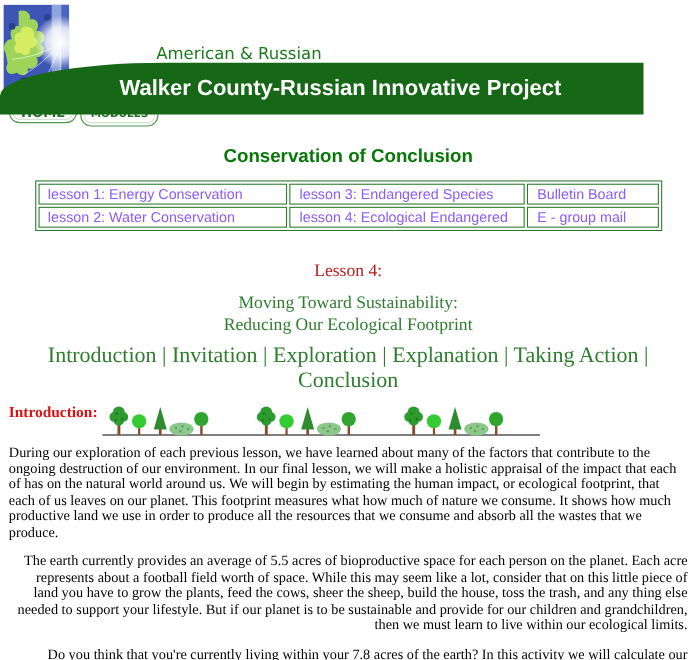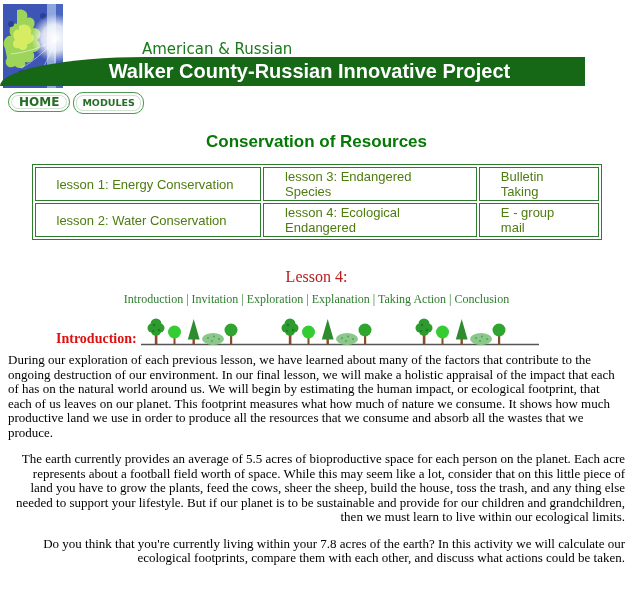--- a/index.html
+++ b/index.html
@@ -24,21 +24,21 @@
     font-family:"DejaVu Sans",sans-serif;font-weight:bold;font-size:33px;letter-spacing:1.5px;
     color:var(--logo-lavender);
     text-shadow:-2px -2px 0 #fff,2px -2px 0 #fff,-2px 2px 0 #fff,2px 2px 0 #fff,
                  -3px 0 1px #cdcde4,3px 0 1px #cdcde4,0 3px 1px #cdcde4,0 -3px 1px #cdcde4;
   }
   .logo-subtitle{
     position:absolute;left:142px;top:40px;z-index:4;white-space:nowrap;
     font-family:"DejaVu Sans",sans-serif;font-size:15px;color:#1b7a1b;text-align:right;
   }
   .banner{
-    position:absolute;left:0;top:57px;width:585px;height:29px;z-index:3;
+    position:absolute;left:0;top:57px;width:585px;height:47px;z-index:3;
     background:var(--banner-green);border-top-left-radius:150px 30px;
     display:flex;align-items:center;justify-content:center;
   }
   .banner-title{
     color:#fff;font-family:"Liberation Sans",sans-serif;font-weight:bold;font-size:20px;
     padding-left:34px;white-space:nowrap;
   }
   
   .top-nav{margin:4px 0 0 8px;height:22px;}
   .pill{
@@ -53,29 +53,29 @@
   .content{padding:0 8px;}
   .page-title{
     text-align:center;margin:18px 0 0;font-family:"Liberation Sans",sans-serif;
     font-weight:bold;font-size:17px;color:var(--heading-green);
   }
   table.lessons{
     margin:12px auto 0;width:570px;border-collapse:separate;border-spacing:2px;
     border:1px solid var(--table-green);
   }
   table.lessons td{
-    border:1px solid var(--table-green);height:18px;padding:1px 21px;
-    font-family:"Liberation Sans",sans-serif;font-size:13px;color:#4d7c0f;cursor:pointer;
+    border:1px solid var(--table-green);height:18px;padding:1px 8px;
+    font-family:"Liberation Sans",sans-serif;font-size:13px;color:#8b5cf6;cursor:pointer;
   }
   .col1{width:231px;}.col2{width:218px;margin-left:32px;}.col3{width:121px;}
   .lesson-heading{text-align:center;margin-top:28px;font-size:16px;color:#b91c1c;}
   .lesson-subtitle{text-align:center;margin-top:10px;font-size:16px;line-height:20px;color:var(--serif-green);}
-  .section-nav{text-align:center;margin-top:6px;font-size:12px;color:var(--serif-green);}
+  .section-nav{text-align:center;margin-top:6px;font-size:20px;color:var(--serif-green);}
   .snav-link{cursor:pointer;}
-  .intro-row{display:flex;align-items:flex-end;margin-top:10px;margin-left:48px;}
+  .intro-row{display:flex;margin-top:10px;}
   .red-label{color:var(--label-red);font-weight:bold;font-size:14px;}
   .trees{margin-left:4px;display:block;}
   p.body-text{margin:6px 0 0;font-size:13px;line-height:14.5px;}
   p.body-text.p2,p.body-text.p3{margin-top:12px;text-align:right;}
 </style>
 </head>
 <body>
 
 <div class="header">
   <div class="map-img">
@@ -108,39 +108,43 @@
   <div class="banner">
     <span class="banner-title">Walker County-Russian Innovative Project</span>
   </div>
 </div>
 
 <div class="top-nav">
   <span class="pill home">HOME</span><span class="pill modules">MODULES</span>
 </div>
 
 <div class="content">
-  <div class="page-title">Conservation of Resources</div>
+  <div class="page-title">Conservation of Conclusion</div>
 
   <table class="lessons">
     <tbody>
         <tr>
       <td class="col1">lesson 1: Energy Conservation</td>
       <td class="col2">lesson 3: Endangered Species</td>
-      <td class="col3">Bulletin Taking</td>
+      <td class="col3">Bulletin Board</td>
     </tr>
     <tr>
       <td class="col1">lesson 2: Water Conservation</td>
       <td class="col2">lesson 4: Ecological Endangered</td>
       <td class="col3">E - group mail</td>
     </tr>
   </tbody>
     </table>
 
   <div class="lesson-heading">Lesson 4:</div>
 
+  <div class="lesson-subtitle">
+    <div>Moving Toward Sustainability:</div>
+    <div>Reducing Our Ecological Footprint</div>
+  </div>
 
   <div class="section-nav">
     <span class="snav-link">Introduction</span><span> | </span><span class="snav-link">Invitation</span><span> | </span><span class="snav-link">Exploration</span><span> | </span><span class="snav-link">Explanation</span><span> | </span><span class="snav-link">Taking Action</span><span> | </span><span class="snav-link">Conclusion</span>
   </div>
 
   <div class="intro-row">
     <span class="red-label">Introduction:</span>
     <svg class="trees" width="398" height="30" viewBox="0 0 398 30" xmlns="http://www.w3.org/2000/svg">
       <defs>
         <g id="tc">

